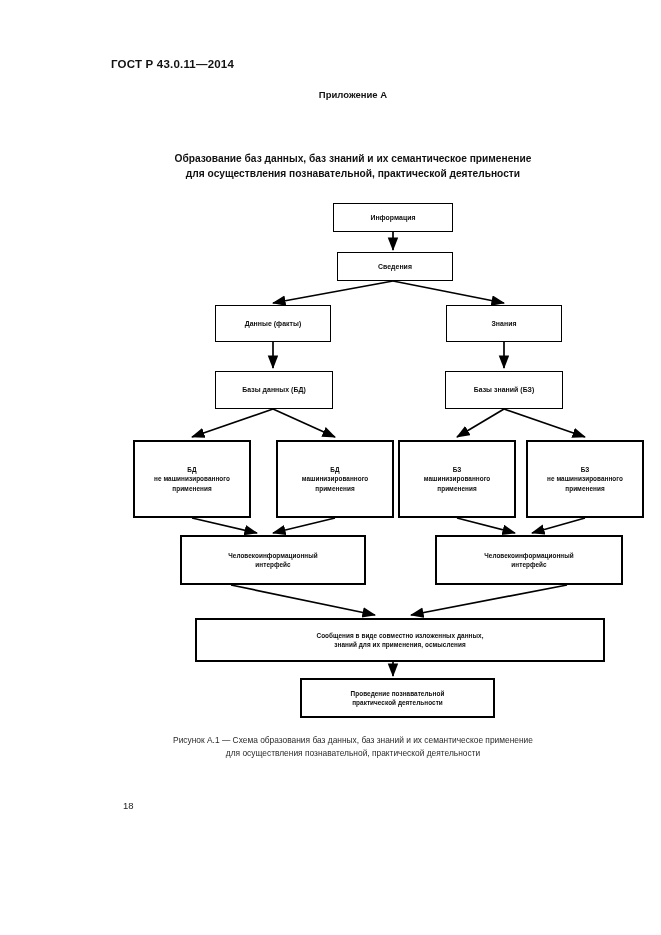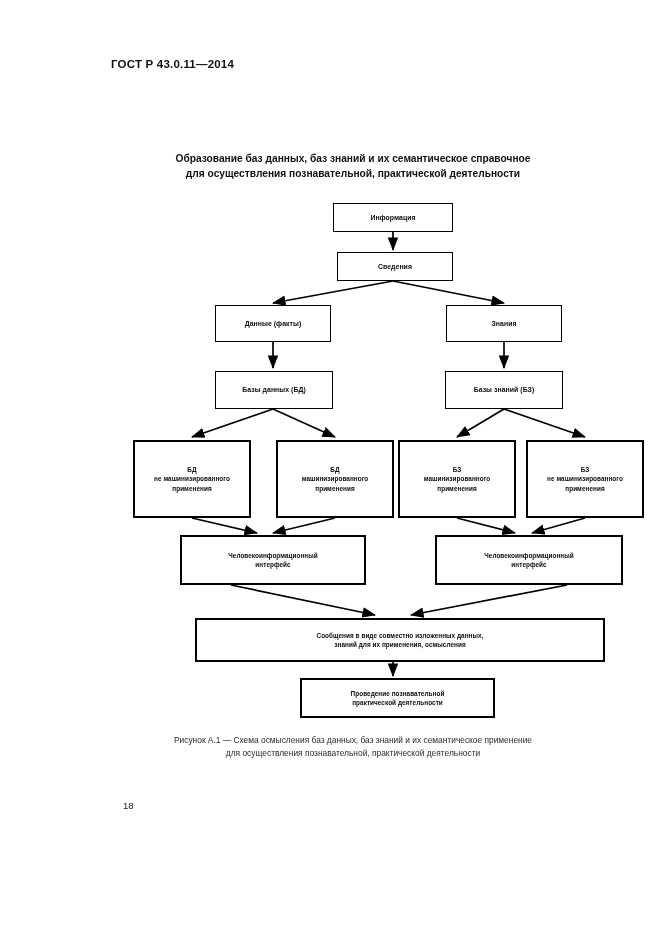--- a/index.html
+++ b/index.html
@@ -70,24 +70,25 @@
   }
 </style>
 </head>
 <body>
 
 <div class="page">
 
   <div class="doc-header">ГОСТ Р 43.0.11—2014</div>
 
   <div class="appendix">
+    <div>Приложение А</div>
   </div>
 
   <div class="main-title">
-    <div>Образование баз данных, баз знаний и их семантическое справочное</div>
+    <div>Образование баз данных, баз знаний и их семантическое применение</div>
     <div>для осуществления познавательной, практической деятельности</div>
   </div>
 
   <div class="diagram">
 
     <svg width="661" height="935" viewBox="0 0 661 935">
       <defs>
         <marker id="ah" markerWidth="9" markerHeight="9" refX="7.4" refY="3.1" orient="auto" markerUnits="strokeWidth">
           <path d="M0,0 L8,3.1 L0,6.2 Z" fill="#000"></path>
         </marker>
@@ -185,19 +186,19 @@
     </div>
 
     <div class="node thick" style="left:255px;top:678px;width:195px;height:40px;">
       <span class="lbl">Проведение познавательной
 практической деятельности</span>
     </div>
 
   </div>
 
   <div class="fig-caption">
-    <div>Рисунок  А.1 — Схема осмысления баз данных, баз знаний и их семантическое применение</div>
+    <div>Рисунок  А.1 — Схема образования баз данных, баз знаний и их семантическое применение</div>
     <div>для осуществления познавательной, практической деятельности</div>
   </div>
 
   <div class="page-num">18</div>
 
 </div>
 
 </body></html>

